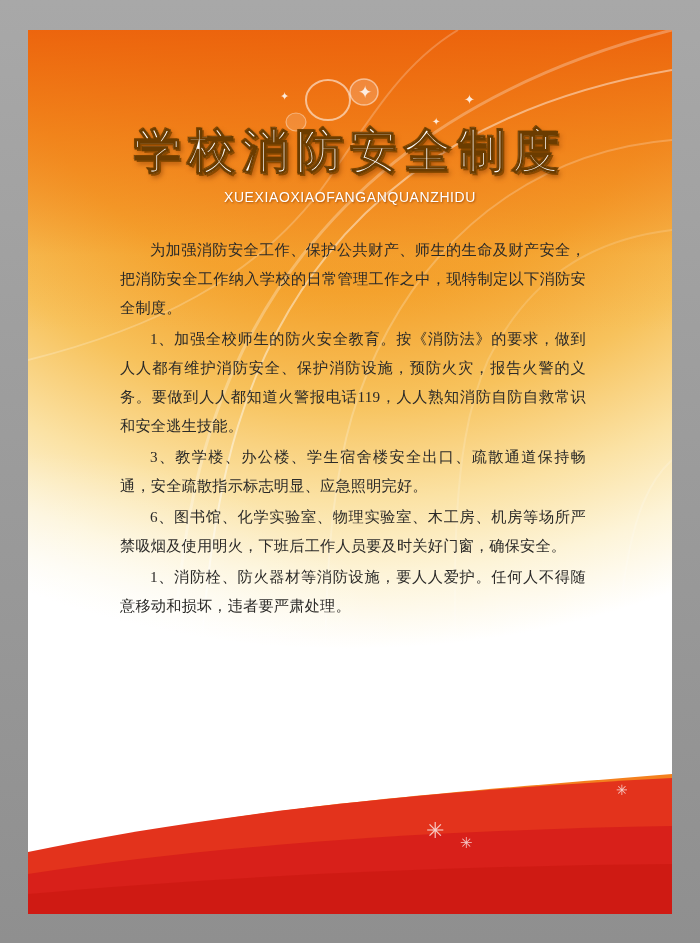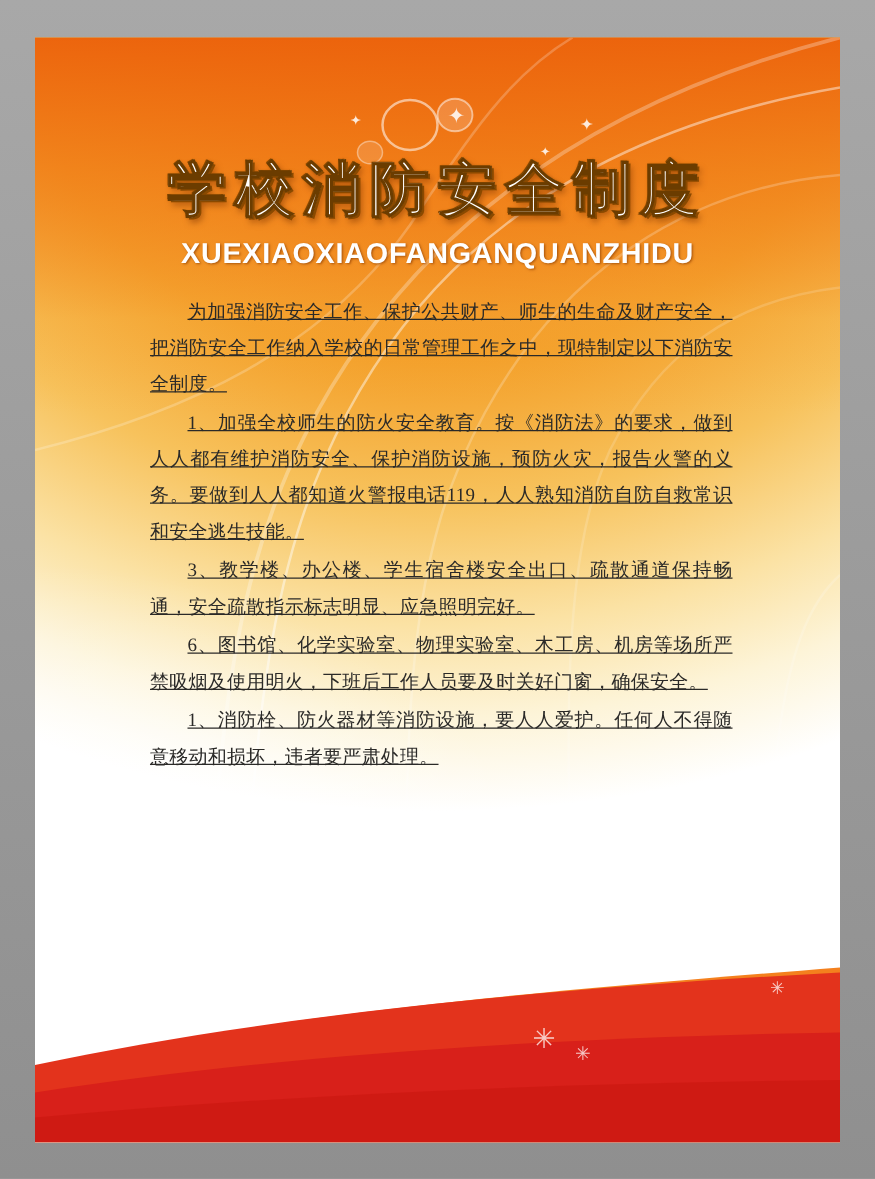--- a/index.html
+++ b/index.html
@@ -73,41 +73,40 @@
       2px 2px 0 #8a4a00,
       -1px -1px 0 #8a4a00,
       3px 4px 5px rgba(120,50,0,0.55);
     margin: 0;
     display: inline-block;
     padding: 0 6px;
   }
   .title-py {
     margin-top: 6px;
     font-family: "Liberation Sans", sans-serif;
-    font-weight: bold;
-    font-size: 23px;
+    font-weight: normal;
+    font-size: 14px;
     letter-spacing: 0.6px;
     color: #ffffff;
     text-shadow: 1px 1px 2px rgba(140,60,0,0.7);
   }
   .body-text {
     position: absolute;
     left: 92px; top: 205px;
     width: 466px;
   }
   .para {
     margin: 0 0 2px 0;
     font-family: "Liberation Serif", serif;
     font-size: 15.2px;
     line-height: 29px;
     color: #2b2a28;
     text-align: justify;
     text-indent: 30px;
     letter-spacing: 0.2px;
-    text-decoration: underline;
   }
   
   .watermark {
     position: absolute;
     left: 300px; top: 620px;
     font-family: "Liberation Serif", serif;
     font-size: 66px;
     color: rgba(255,255,255,0.38);
     letter-spacing: 4px;
     white-space: nowrap;

